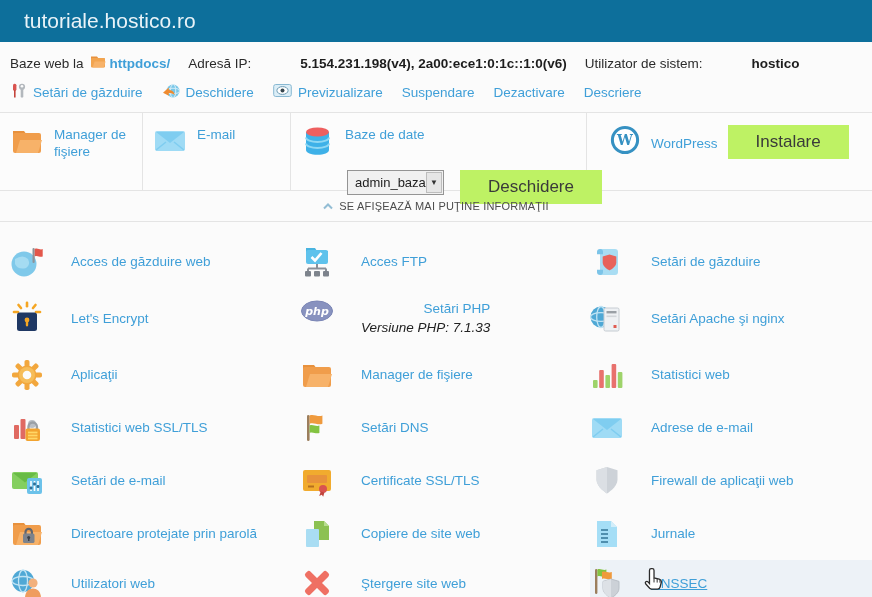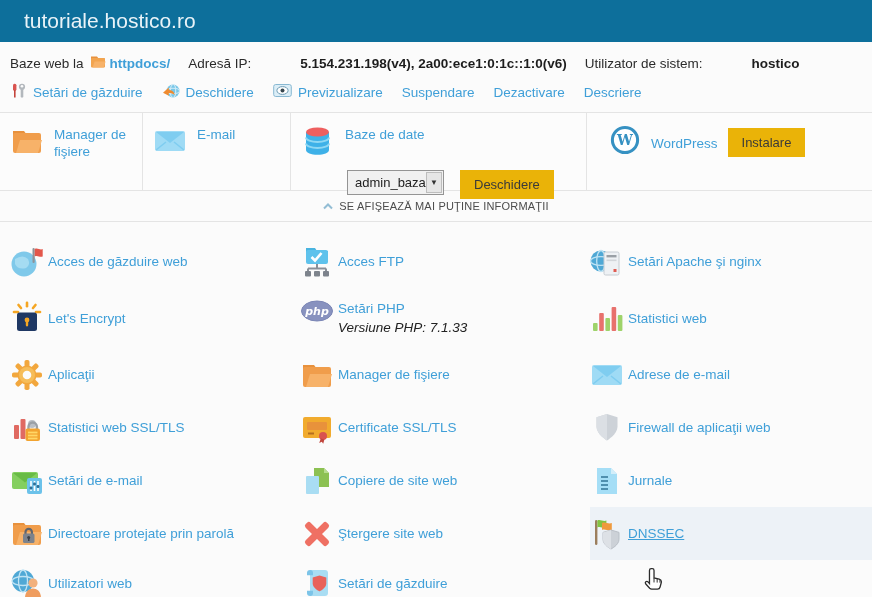--- a/index.html
+++ b/index.html
@@ -21,27 +21,27 @@
   .qcell{border-right:1px solid #e4e4e4;box-sizing:border-box;padding:11px 6px 0 10px;}
   .qcell:last-child{border-right:none;}
   .q1{width:143px}.q2{width:148px}.q3{width:296px}.q4{flex:1;padding-left:22px;}
   .qhead{display:flex;align-items:flex-start;gap:10px;}
   .qlabel{color:#3f9fd8;font-size:13.5px;line-height:17px;padding-top:2px;text-decoration:none;display:inline-block;}
   .q1 .qlabel{max-width:82px;}
   .controls{display:flex;align-items:flex-start;gap:16px;margin:8px 0 10px 46px;}
   .selectbox{display:flex;align-items:center;width:97px;height:25px;border:1px solid #949494;background:#f1f1f1;box-sizing:border-box;cursor:pointer;}
   .selectbox .val{flex:1;font-size:13px;color:#222;padding-left:7px;}
   .selectbox .caretbtn{width:17px;height:21px;margin-right:1px;border:1px solid #bdbdbd;background:#e6e6e6;display:flex;align-items:center;justify-content:center;font-size:8px;color:#333;box-sizing:border-box;}
-  .btn{background:#eab308;border:0;font-family:inherit;font-size:13px;color:#3a3a3a;padding:7px 14px;cursor:pointer;}
+  .btn{background:#bef264;border:0;font-family:inherit;font-size:17px;color:#3a3a3a;padding:7px 28px;cursor:pointer;}
   .q4head{display:flex;align-items:center;gap:10px;}
 
   .collapseband{height:30px;border-bottom:1px solid #e4e4e4;display:flex;align-items:center;justify-content:center;gap:6px;font-size:11px;font-weight:normal;color:#4c4c4c;letter-spacing:.2px;cursor:pointer;}
 
   .grid{display:grid;grid-template-columns:290px 290px 292px;grid-template-rows:53px 60px 53px 53px 53px 53px 46px;grid-auto-flow:column;padding:13px 0 0 10px;}
-  .gitem{display:flex;align-items:center;gap:4px;color:#3f9fd8;text-decoration:none;font-size:13.5px;cursor:pointer;}
+  .gitem{display:flex;align-items:center;gap:27px;color:#3f9fd8;text-decoration:none;font-size:13.5px;cursor:pointer;text-align:right;}
   .gitem .ic{width:34px;height:34px;flex:0 0 34px;}
   .gtext{display:flex;flex-direction:column;}
   .gsub{color:#222;margin-top:4px;font-style:italic;}
   .gitem.hovered{background:#edf2f7;}
   .gitem.hovered .glabel{text-decoration:underline;}
   .cursorwrap{position:absolute;left:643px;top:566px;pointer-events:none;}
 </style>
 </head>
 <body>
 
@@ -294,20 +294,28 @@
     <a class="gitem">
       <span class="ic"><svg width="34" height="34" viewBox="0 0 34 34">
             <path d="M3 7 h11 l3 4 h14 v2 H3 z" fill="#e8913d"></path>
             <rect x="3" y="9" width="28" height="20" rx="2" fill="#f09d4b"></rect>
             <path d="M6 29 L10 16 h22 l-4 13 z" fill="#f7b269"></path>
           </svg></span>
       <span class="glabel">Manager de fişiere</span>
     </a>
     <a class="gitem">
       <span class="ic"><svg width="34" height="34" viewBox="0 0 34 34">
+            <rect x="7" y="4" width="2.6" height="26" rx="1.3" fill="#9b7e5d"></rect>
+            <path d="M9.6 4.5 c4 -1.8 8.5 1.8 12.8 0 v8.2 c-4.3 1.8 -8.8 -1.8 -12.8 0 z" fill="#ef9a3d"></path>
+            <path d="M9.6 14.5 c3.2 -1.5 6.6 1.5 9.8 0 v7.4 c-3.2 1.5 -6.6 -1.5 -9.8 0 z" fill="#83c341"></path>
+          </svg></span>
+      <span class="glabel">Setări DNS</span>
+    </a>
+    <a class="gitem">
+      <span class="ic"><svg width="34" height="34" viewBox="0 0 34 34">
             <rect x="3" y="6" width="28" height="21" rx="2" fill="#f1ab2e"></rect>
             <rect x="7" y="11" width="20" height="8" rx="1" fill="#e8923b"></rect>
             <line x1="8" y1="22.5" x2="14" y2="22.5" stroke="#b46f1f" stroke-width="2"></line>
             <circle cx="23" cy="25" r="4" fill="#d9534f"></circle>
             <path d="M20.8 27.5 l-1.6 4.5 2.6 -1.2 1.4 2 1.2 -4.4 z" fill="#c1453d"></path>
           </svg></span>
       <span class="glabel">Certificate SSL/TLS</span>
     </a>
     <a class="gitem">
       <span class="ic"><svg width="34" height="34" viewBox="0 0 34 34">

